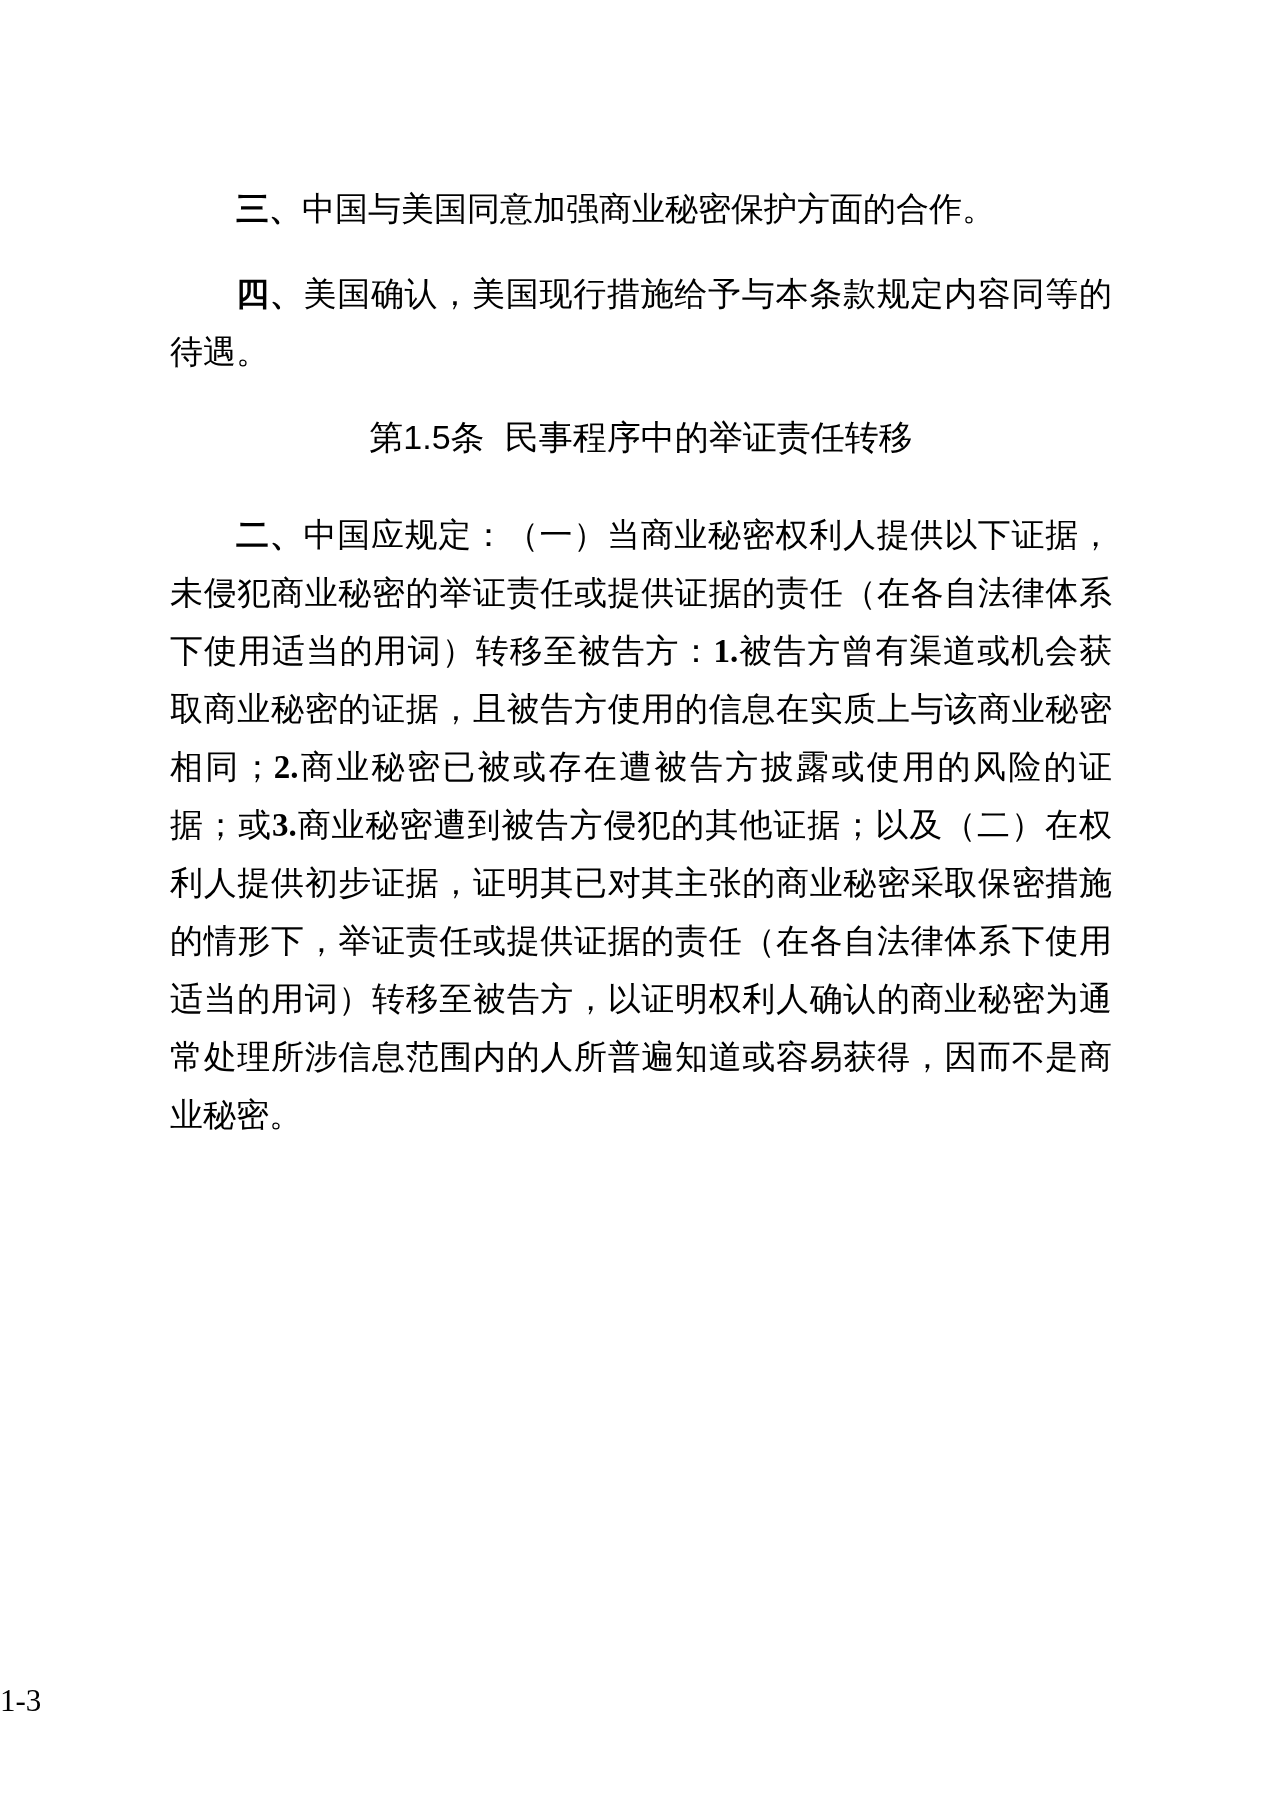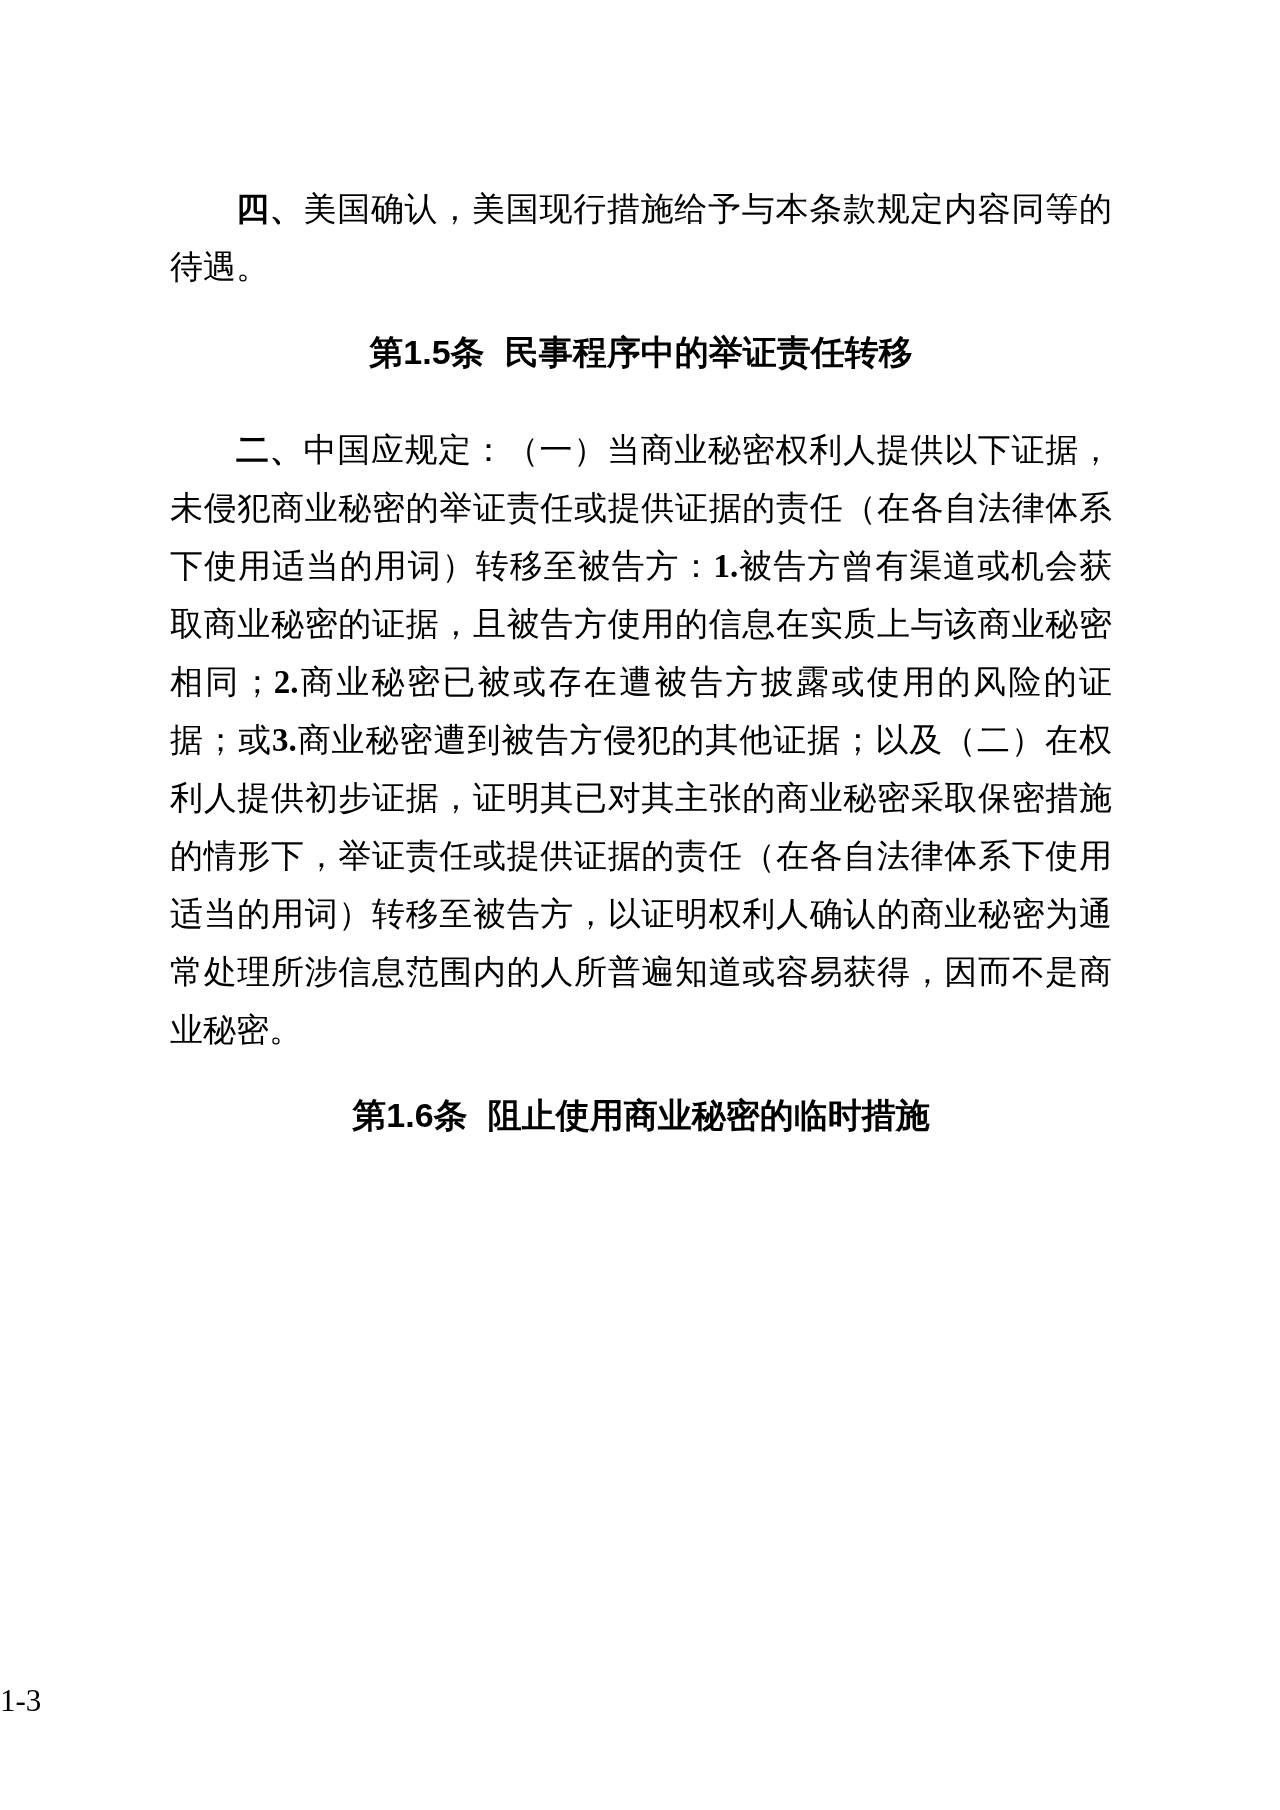--- a/index.html
+++ b/index.html
@@ -35,21 +35,21 @@
   }
   .marker {
     font-family: "Liberation Sans", "DejaVu Sans", sans-serif;
     font-weight: bold;
   }
   .seg-bold {
     font-weight: bold;
   }
   .heading {
     font-family: "Liberation Sans", "DejaVu Sans", sans-serif;
-    font-weight: bold;
+    font-weight: normal;
     font-size: 34px;
     line-height: 58px;
     text-align: center;
     text-indent: 0;
     margin: 14px 0 40px 0;
   }
   .heading .article-label {
     margin-right: 20px;
   }
   .footer {
@@ -61,27 +61,27 @@
     font-size: 31px;
     line-height: 34px;
   }
 </style>
 </head>
 <body>
 
 <div class="page">
   <div class="content">
 
+    <p class="para"><span class="marker">三、</span><span>中国与美国同意加强商业秘密保护方面的合作。</span></p>
 
     <p class="para"><span class="marker">四、</span><span>美国确认，美国现行措施给予与本条款规定内容同等的待遇。</span></p>
 
     <h2 class="heading"><span class="article-label">第1.5条</span><span>民事程序中的举证责任转移</span></h2>
 
 
     <p class="para"><span class="marker">二、</span><span><span>中国应规定：（一）当商业秘密权利人提供以下证据，未侵犯商业秘密的举证责任或提供证据的责任（在各自法律体系下使用适当的用词）转移至被告方：</span><span class="seg-bold">1.</span><span>被告方曾有渠道或机会获取商业秘密的证据，且被告方使用的信息在实质上与该商业秘密相同；</span><span class="seg-bold">2.</span><span>商业秘密已被或存在遭被告方披露或使用的风险的证据；或</span><span class="seg-bold">3.</span><span>商业秘密遭到被告方侵犯的其他证据；以及（二）在权利人提供初步证据，证明其已对其主张的商业秘密采取保密措施的情形下，举证责任或提供证据的责任（在各自法律体系下使用适当的用词）转移至被告方，以证明权利人确认的商业秘密为通常处理所涉信息范围内的人所普遍知道或容易获得，因而不是商业秘密。</span></span></p>
 
 
-    <h2 class="heading"><span class="article-label">第1.6条</span><span>阻止使用商业秘密的临时措施</span></h2>
 
   </div>
 
   <div class="footer">1-3</div>
 </div>
 
 </body></html>

